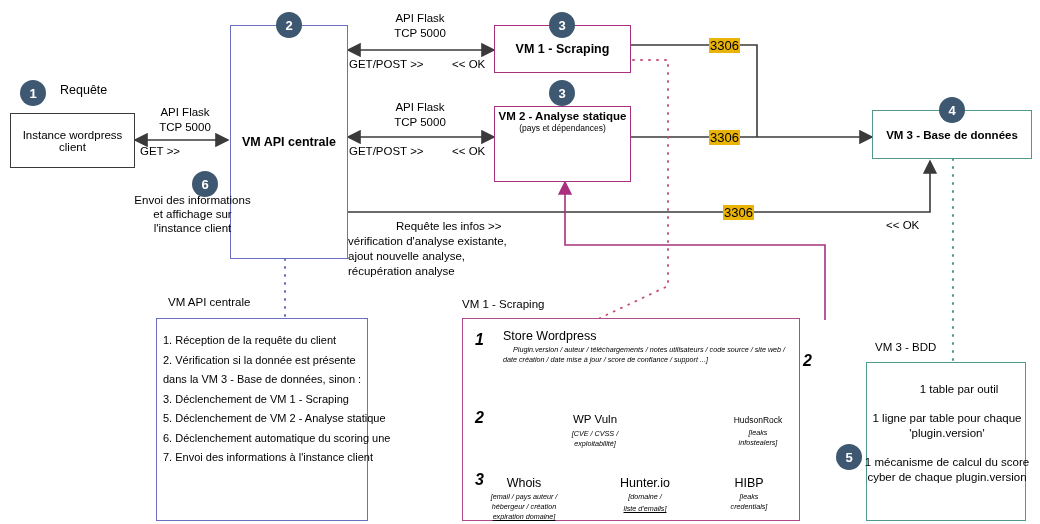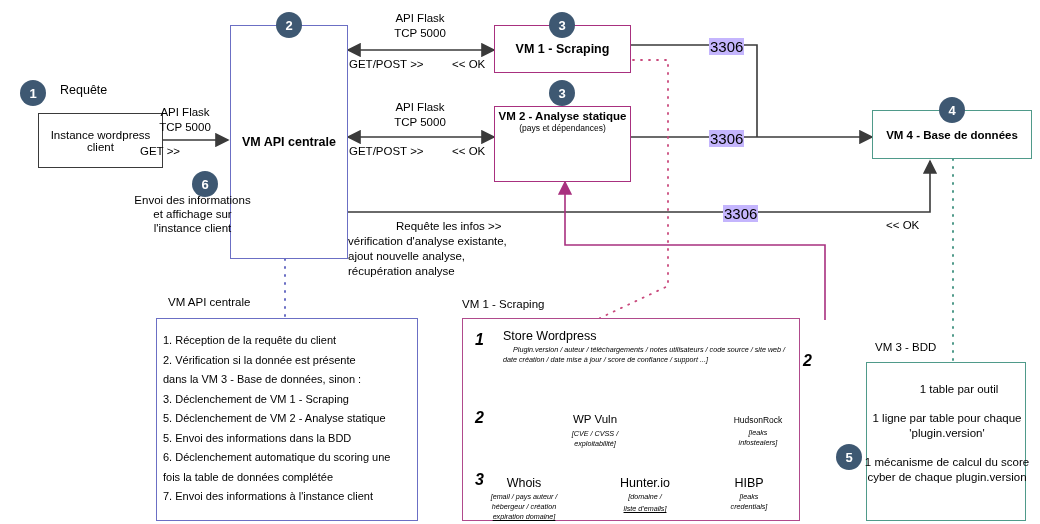--- a/index.html
+++ b/index.html
@@ -2,21 +2,21 @@
 <html><head>
 <meta charset="utf-8">
 <style>
   html,body{margin:0;padding:0;background:#ffffff;}
   body{width:1040px;height:524px;position:relative;overflow:hidden;
        font-family:"Liberation Sans","DejaVu Sans",sans-serif;color:#000;}
   #stage{position:absolute;left:0;top:0;width:1040px;height:524px;}
   svg#wires{position:absolute;left:0;top:0;width:1040px;height:524px;}
 
   .box{position:absolute;box-sizing:border-box;background:#fff;}
-  .bx-dark{border:1.3px solid #3a3a3a;margin-left:28px;}
+  .bx-dark{border:1.3px solid #3a3a3a;}
   .bx-blue{border:1.3px solid #6b6fc4;}
   .bx-mag{border:1.3px solid #a8307f;}
   .bx-mag2{border:1.3px solid #b04a8c;}
   .bx-green{border:1.3px solid #4f9a8a;}
 
   .ctr{display:flex;align-items:center;justify-content:center;text-align:center;}
   .bold{font-weight:bold;}
 
   .circ{position:absolute;width:26px;height:26px;border-radius:50%;
         background:#3e5872;color:#fff;font-weight:bold;font-size:13px;
@@ -24,21 +24,21 @@
 
   .lbl{position:absolute;white-space:nowrap;}
   .lbl.c{text-align:center;}
   .t12{font-size:12.5px;}
   .t11{font-size:11.5px;}
   .t9{font-size:8.5px;}
   .t8{font-size:7.2px;}
   .ital{font-style:italic;}
   .num-it{font-style:italic;font-weight:bold;font-size:16px;}
 
-  .port{position:absolute;background:#c4b5fd;font-size:15px;padding:0 1px;}
+  .port{position:absolute;background:#eab308;font-size:13px;padding:0 1px;}
 
   .steplist{position:absolute;font-size:11px;line-height:19.5px;}
   .steplist div{white-space:nowrap;}
 
   .sub{font-size:7.2px;font-style:italic;line-height:9.5px;}
   .u{text-decoration:underline;}
 </style>
 </head>
 <body>
 
@@ -101,21 +101,21 @@
   </div>
 
   <div class="box bx-mag" style="left:494px;top:106px;width:137px;height:76px;">
     <div class="ctr" style="flex-direction:column;padding-top:3px;">
       <span class="t11 bold">VM 2 - Analyse statique</span>
       <span class="t9" style="margin-top:1px;">(pays et dépendances)</span>
     </div>
   </div>
 
   <div class="box bx-green ctr" style="left:872px;top:110px;width:160px;height:49px;">
-    <span class="t11 bold">VM 4 - Base de données</span>
+    <span class="t11 bold">VM 3 - Base de données</span>
   </div>
 
   <div class="circ" style="left:20px;top:80px;">1</div>
   <div class="circ" style="left:276px;top:12px;">2</div>
   <div class="circ" style="left:549px;top:12px;">3</div>
   <div class="circ" style="left:549px;top:80px;">3</div>
   <div class="circ" style="left:939px;top:97px;">4</div>
   <div class="circ" style="left:192px;top:171px;">6</div>
   <div class="circ" style="left:836px;top:444px;">5</div>
 
@@ -143,30 +143,28 @@
   <div class="lbl t11 c" style="left:95px;top:194px;width:195px;">Envoi des informations</div>
   <div class="lbl t11 c" style="left:95px;top:208px;width:195px;">et affichage sur</div>
   <div class="lbl t11 c" style="left:95px;top:222px;width:195px;">l'instance client</div>
 
   <div class="lbl t11" style="left:352px;top:220px;padding-left:44px;">Requête les infos &gt;&gt;</div>
   <div class="lbl t11" style="left:348px;top:235px;">vérification d'analyse existante,</div>
   <div class="lbl t11" style="left:348px;top:250px;">ajout nouvelle analyse,</div>
   <div class="lbl t11" style="left:348px;top:265px;">récupération analyse</div>
 
   <div class="lbl t11" style="left:168px;top:296px;">VM API centrale</div>
-  <div class="box bx-blue" style="left:156px;top:318px;width:262px;height:203px;">
+  <div class="box bx-blue" style="left:156px;top:318px;width:212px;height:203px;">
     <div class="steplist" style="left:6px;top:12px;">
       <div>1. Réception de la requête du client</div>
       <div>2. Vérification si la donnée est présente</div>
       <div>dans la VM 3 - Base de données, sinon :</div>
       <div>3. Déclenchement de VM 1 - Scraping</div>
       <div>5. Déclenchement de VM 2 - Analyse statique</div>
-      <div>5. Envoi des informations dans la BDD</div>
       <div>6. Déclenchement automatique du scoring une</div>
-      <div>fois la table de données complétée</div>
       <div>7. Envoi des informations à l'instance client</div>
     </div>
   </div>
 
   <div class="lbl t11" style="left:462px;top:298px;">VM 1 - Scraping</div>
   <div class="box bx-mag2" style="left:462px;top:318px;width:338px;height:203px;">
 
     <div class="lbl num-it" style="left:12px;top:12px;">1</div>
     <div class="lbl num-it" style="left:12px;top:90px;">2</div>
     <div class="lbl num-it" style="left:12px;top:152px;">3</div>

